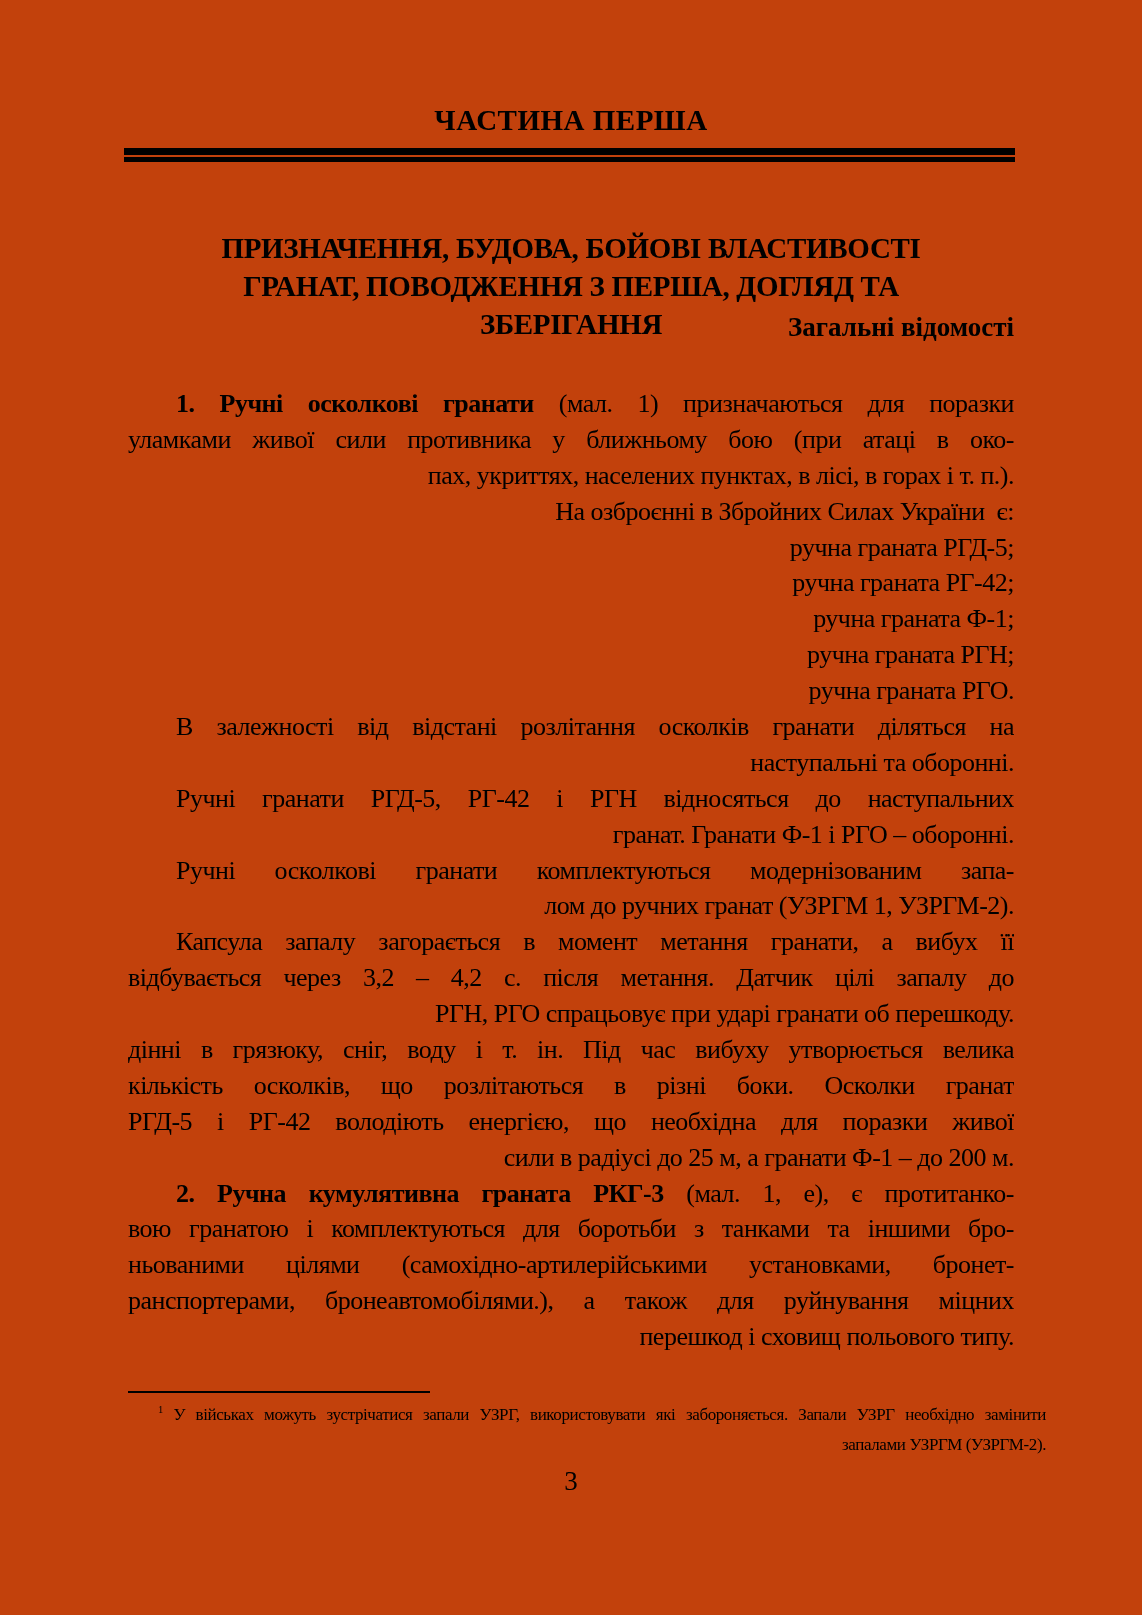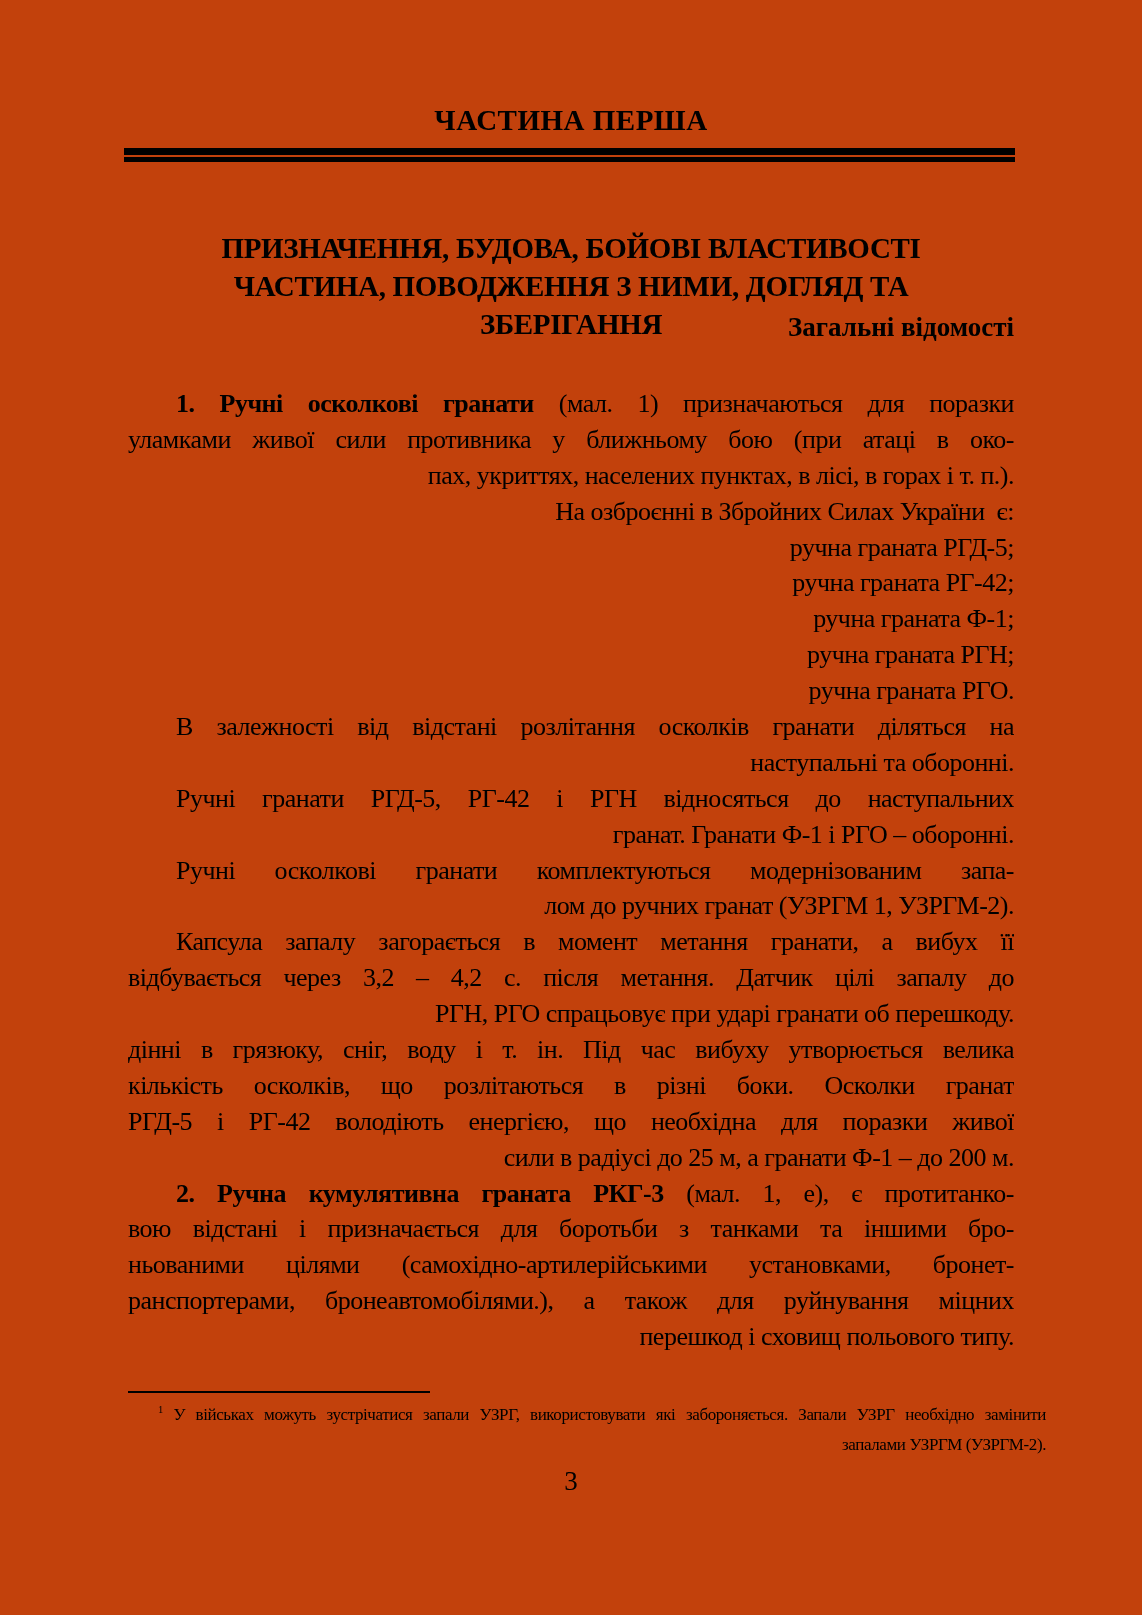--- a/index.html
+++ b/index.html
@@ -57,21 +57,21 @@
   <div class="part-title">ЧАСТИНА ПЕРША</div>
 
   <div class="double-rule">
     <div class="bar1"></div>
     <div class="gap"></div>
     <div class="bar2"></div>
   </div>
 
   <div class="chapter-title">
       <div>ПРИЗНАЧЕННЯ, БУДОВА, БОЙОВІ ВЛАСТИВОСТІ</div>
-      <div>ЧАСТИНА, ПОВОДЖЕННЯ З НИМИ, ДОГЛЯД ТА</div>
+      <div>ГРАНАТ, ПОВОДЖЕННЯ З ПЕРША, ДОГЛЯД ТА</div>
       <div>ЗБЕРІГАННЯ</div>
     </div>
 
   <div class="section-title">Загальні відомості</div>
 
   <div class="body-text">
       <div class="line ind j"><span class="b">1. Ручні осколкові гранати</span><span> (мал. 1) призначаються для поразки</span></div>
       <div class="line j"><span>уламками живої сили противника у ближньому бою (при атаці в око-</span></div>
       <div class="line"><span>пах, укриттях, населених пунктах, в лісі, в горах і т. п.).</span></div>
       <div class="line ind"><span>На озброєнні в Збройних Силах України &nbsp;є:</span></div>
@@ -87,21 +87,21 @@
       <div class="line ind j"><span>Ручні осколкові гранати комплектуються модернізованим запа-</span></div>
       <div class="line"><span>лом до ручних гранат (УЗРГМ 1, УЗРГМ-2).</span></div>
       <div class="line ind j"><span>Капсула запалу загорається в момент метання гранати, а вибух її</span></div>
       <div class="line j"><span>відбувається через 3,2 – 4,2 с. після метання. Датчик цілі запалу до</span></div>
       <div class="line"><span>РГН, РГО спрацьовує при ударі гранати об перешкоду.</span></div>
       <div class="line j"><span>дінні в грязюку, сніг, воду і т. ін. Під час вибуху утворюється велика</span></div>
       <div class="line j"><span>кількість осколків, що розлітаються в різні боки. Осколки гранат</span></div>
       <div class="line j"><span>РГД-5 і РГ-42 володіють енергією, що необхідна для поразки живої</span></div>
       <div class="line"><span>сили в радіусі до 25 м, а гранати Ф-1 – до 200 м.</span></div>
       <div class="line ind j"><span class="b">2. Ручна кумулятивна граната РКГ-3</span><span> (мал. 1, е), є протитанко-</span></div>
-      <div class="line j"><span>вою відстані і призначається для боротьби з танками та іншими бро-</span></div>
+      <div class="line j"><span>вою гранатою і комплектуються для боротьби з танками та іншими бро-</span></div>
       <div class="line j"><span>ньованими цілями (самохідно-артилерійськими установками, бронет-</span></div>
       <div class="line j"><span>ранспортерами, бронеавтомобілями.), а також для руйнування міцних</span></div>
       <div class="line"><span>перешкод і сховищ польового типу.</span></div>
     </div>
 
   <div class="footnote-sep"></div>
 
   <div class="footnote">
       <div class="line j"><span class="sup">1</span><span> У військах можуть зустрічатися запали УЗРГ, використовувати які забороняється. Запали УЗРГ необхідно замінити</span></div>
       <div class="line"><span>запалами УЗРГМ (УЗРГМ-2).</span></div>

